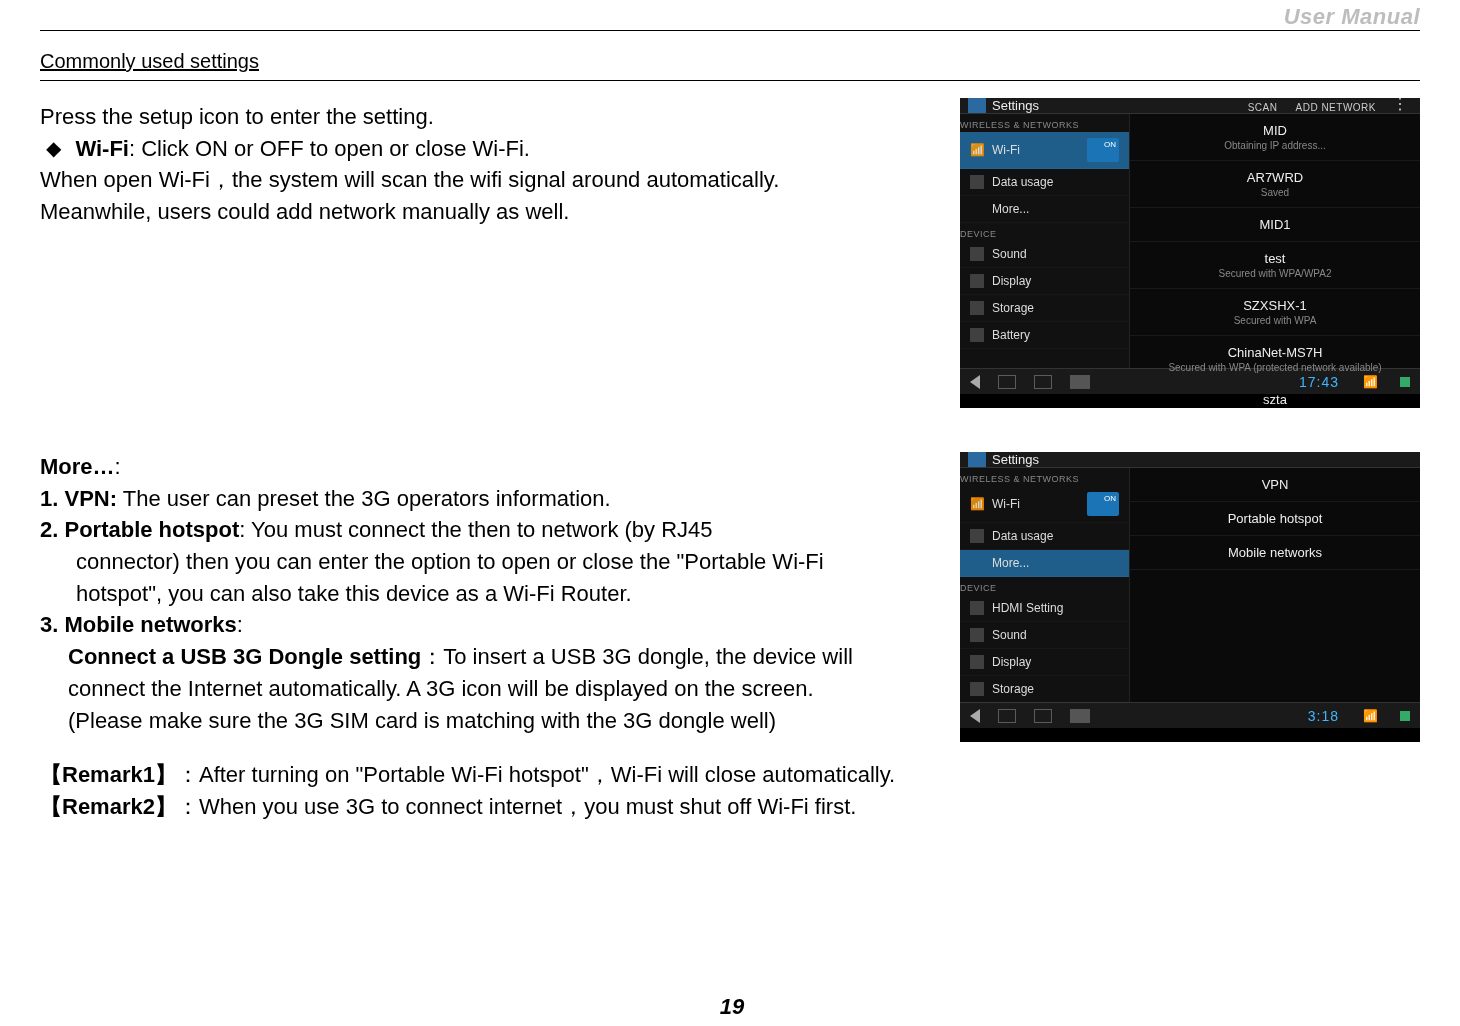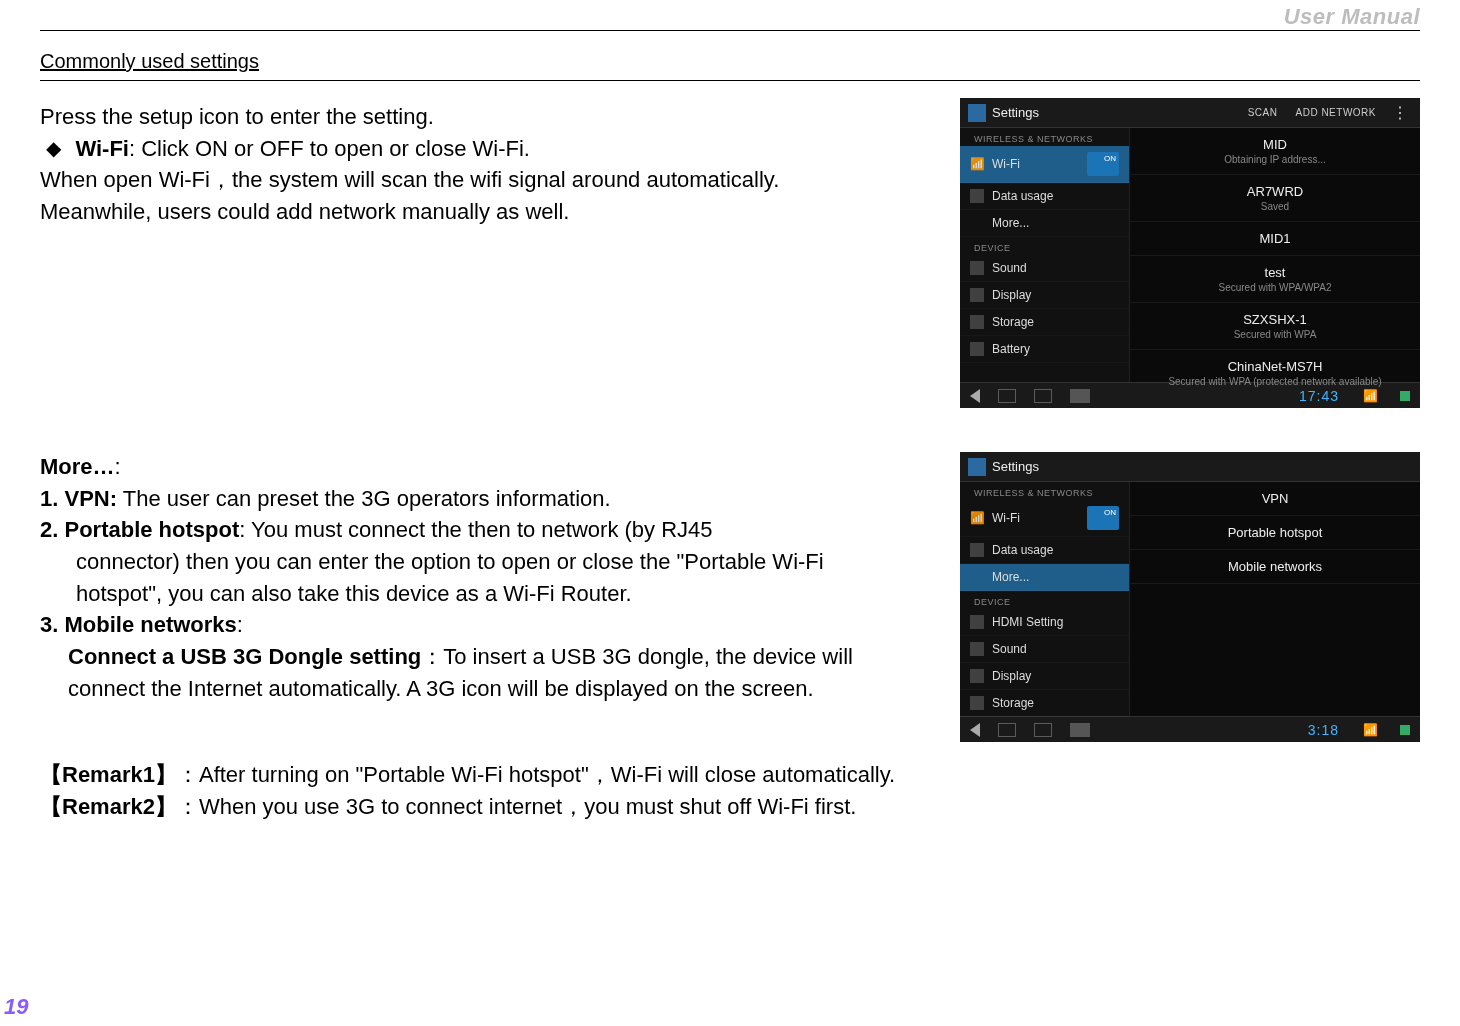--- a/index.html
+++ b/index.html
@@ -18,36 +18,36 @@
   .bullet { font-size:20px; line-height:28px; padding-left:6px; }
 
   .block2 { position:absolute; left:40px; top:452px; width:820px; }
   .block2 p { margin-bottom:2px; }
   .li-line { padding-left:0; }
   .sub-indent { padding-left: 36px; }
 
   .remarks { position:absolute; left:40px; top:760px; width:1100px; }
   .remarks p { margin-bottom:2px; }
 
-  .page-num { position:absolute; bottom:6px; left:4px; right:0; font-style:italic; font-weight:bold; font-size:22px; color:#8b5cf6; }
+  .page-num { position:absolute; bottom:6px; left:4px; right:0; text-align:center; font-style:italic; font-weight:bold; font-size:22px; color:#000000; }
 
   
   .shot { position:absolute; background:#000; color:#ddd; font-family: Arial, sans-serif; font-size:11px; overflow:hidden; }
   .shot1 { top:98px; right:40px; width:460px; height:310px; }
   .shot2 { top:452px; right:40px; width:460px; height:290px; }
-  .shot-titlebar { height:30px; background:#1a1a1a; display:flex; align-items:center; padding:0 8px; gap:6px; border-bottom:1px solid #333; }
+  .shot-titlebar { height:16px; background:#1a1a1a; display:flex; align-items:flex-end; padding:0 8px; gap:6px; border-bottom:1px solid #333; }
   .shot-titlebar .ticon { width:18px; height:18px; background:#2a6aa0; display:inline-block; }
   .shot-titlebar .tlabel { font-size:13px; color:#eee; }
   .shot-titlebar .spacer { flex:1; }
   .shot-titlebar .tact { font-size:10px; color:#ccc; letter-spacing:0.5px; padding:0 6px; }
   .shot-titlebar .dots { font-size:16px; color:#ccc; padding:0 4px; }
   .shot-body { display:flex; height:calc(100% - 30px - 26px); }
   .shot-left { width:170px; background:#111; border-right:1px solid #222; }
   .shot-right { flex:1; background:#0a0a0a; }
-  .cat { font-size:9px; color:#888; padding:6px 14px 2px; letter-spacing:0.5px; }
+  .cat { font-size:9px; color:#888; padding:6px 0 2px; letter-spacing:0.5px; }
   .lrow { display:flex; align-items:center; gap:8px; padding:6px 10px; color:#ddd; font-size:12px; border-bottom:1px solid rgba(255,255,255,0.03);}
   .lrow.sel { background:#1f5e8a; }
   .lrow.sel2 { background:#1f5e8a; }
   .licon { width:14px; height:14px; display:inline-block; opacity:0.85; }
   .licon.gen { background:#888; opacity:0.4; }
   .toggle { margin-left:auto; width:32px; height:24px; background:#1b74b5; border-radius:2px; position:relative; font-size:8px; color:#fff; text-align:right; padding-right:3px; line-height:14px;}
   .rrow { padding:9px 12px; border-bottom:1px solid #1a1a1a;text-align:center; }
   .rrow .t1 { color:#eee; font-size:13px; }
   .rrow .t2 { color:#888; font-size:10px; margin-top:2px; }
   .shot-nav { height:26px; background:#1a1a1a; border-top:1px solid #333; display:flex; align-items:center; gap:18px; padding:0 10px; }
@@ -177,20 +177,21 @@
     </p>
     <p class="sub-indent">connector) then you can enter the option to open or close the "Portable Wi-Fi</p>
     <p class="sub-indent">hotspot", you can also take this device as a Wi-Fi Router.</p>
     <p class="li-line">
       <b><span>3. </span><span>Mobile networks</span></b><span>:</span>
     </p>
     <p class="sub-indent" style="padding-left:28px;">
       <b>Connect a USB 3G Dongle setting</b><span>：To insert a USB 3G dongle, the device will</span>
     </p>
     <p style="padding-left:28px;">connect the Internet automatically. A 3G icon will be displayed on the screen.</p>
+    <p style="padding-left:28px;">(Please make sure the 3G SIM card is matching with the 3G dongle well)</p>
   </div>
 
   <div class="shot shot2">
     <div class="shot-titlebar">
       <span class="ticon"></span>
       <span class="tlabel">Settings</span>
     </div>
     <div class="shot-body">
       <div class="shot-left">
         <div class="cat">WIRELESS &amp; NETWORKS</div>

